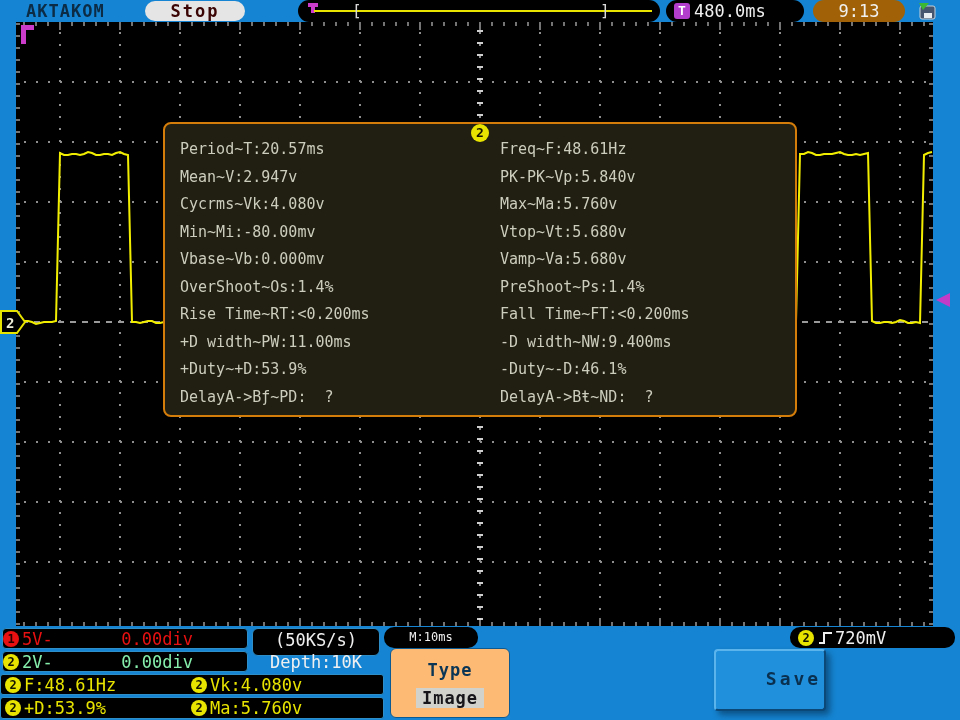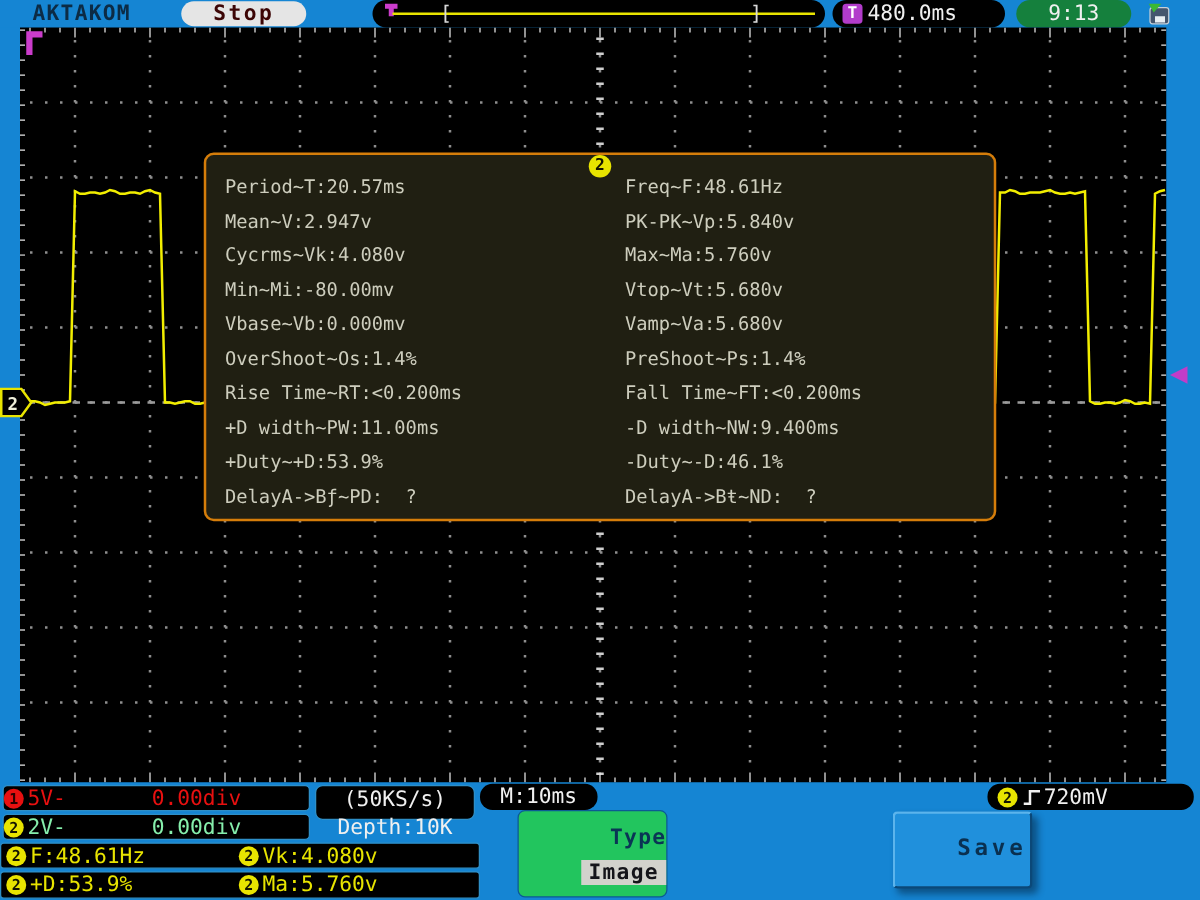--- a/index.html
+++ b/index.html
@@ -16,21 +16,21 @@
     text-align:center;line-height:20px;font-size:17px;font-weight:bold;color:#3c0505;letter-spacing:2px;}
   #win-pill{position:absolute;left:298px;top:0;width:362px;height:22px;background:#000;border-radius:11px;}
   #win-line{position:absolute;left:16px;top:10px;width:338px;height:2px;background:#e8e400;}
   .bracket{position:absolute;top:1px;font-size:16px;color:#d8d8d8;line-height:20px;}
   #lbracket{left:54px;}  #rbracket{left:302px;}
   #trig-pos-mini{position:absolute;left:9px;top:2px;}
   #trig-pill{position:absolute;left:666px;top:0;width:138px;height:22px;background:#000;border-radius:11px;display:flex;align-items:center;}
   #trig-badge{display:inline-block;width:16px;height:16px;margin-left:8px;background:#b23ccb;border-radius:3px;
     color:#fff;font-size:13px;font-weight:bold;text-align:center;line-height:16px;}
   #trig-delay{color:#f0f0f0;font-size:17px;margin-left:4px;}
-  #time-pill{position:absolute;left:813px;top:0;width:92px;height:22px;background:#15803d;border-radius:11px;
+  #time-pill{position:absolute;left:813px;top:0;width:92px;height:22px;background:#a16207;border-radius:11px;
     text-align:center;line-height:22px;color:#f0f0f0;font-size:17px;}
   #storage{position:absolute;left:916px;top:1px;}
   
   #scope{position:absolute;left:16px;top:22px;width:917px;height:604px;background:#000;}
   #scope svg{position:absolute;left:0;top:0;}
   
   #mpanel{position:absolute;left:163px;top:122px;width:634px;height:295px;box-sizing:border-box;
     background:#201f12;border:2px solid #d57d0a;border-radius:8px;z-index:5;}
   #mpanel-badge{position:absolute;left:50%;top:0px;margin-left:-9px;width:18px;height:18px;border-radius:50%;
     background:#e8e400;color:#141400;font-size:13px;font-weight:bold;text-align:center;line-height:18px;}
@@ -46,33 +46,33 @@
   .blackbox{position:absolute;background:#000;border:1px solid #2e8fc8;border-radius:4px;box-sizing:border-box;}
   #ch1-box{left:2px;top:2px;width:246px;height:21px;}
   #ch2-box{left:2px;top:25px;width:246px;height:21px;}
   .chrow{display:flex;align-items:center;height:100%;font-size:17px;}
   .chrow .scale{margin-left:3px;}
   .chrow .pos{margin-left:auto;margin-right:54px;}
   .red-txt{color:#e81010;} .yel-txt{color:#86efac;}
   #acq-box{left:252px;top:2px;width:128px;height:28px;border-radius:6px;text-align:center;color:#f0f0f0;font-size:17px;}
   #acq-box div{line-height:22px;}
   #m-pill{position:absolute;left:384px;top:1px;width:94px;height:21px;background:#000;border-radius:10px;
-    text-align:center;line-height:21px;color:#f0f0f0;font-size:17px;}
+    text-align:center;line-height:21px;color:#f0f0f0;font-size:12px;}
   #trg-pill{position:absolute;left:790px;top:1px;width:165px;height:21px;background:#000;border-radius:10px;
     display:flex;align-items:center;color:#f0f0f0;font-size:17px;}
   .badge{display:inline-flex;width:16px;height:16px;border-radius:50%;background:#e8e400;color:#141400;
     font-size:12px;font-weight:bold;align-items:center;justify-content:center;flex:none;}
   .badge.red{background:#e81010;color:#2a0000;}
   #meas-box-1{left:0;top:48px;width:384px;height:21px;border-radius:3px;}
   #meas-box-2{left:0;top:71px;width:384px;height:22px;border-radius:3px;}
   .measrow{display:flex;align-items:center;height:100%;font-size:17px;color:#e8e400;}
   .measrow .grp{display:flex;align-items:center;gap:3px;}
   .measrow .g1{margin-left:4px;width:186px;}
-  #type-btn{position:absolute;left:414px;top:22px;width:120px;height:70px;background:#22c55e;border:1px solid #0c5a94;
-    border-radius:6px;box-sizing:border-box;text-align:right;}
+  #type-btn{position:absolute;left:390px;top:22px;width:120px;height:70px;background:#fdba74;border:1px solid #0c5a94;
+    border-radius:6px;box-sizing:border-box;text-align:center;}
   #type-label{margin-top:11px;font-size:17px;font-weight:bold;color:#0a3555;letter-spacing:1px;}
   #type-value{display:inline-block;margin-top:8px;padding:0 6px;background:#d2d2cc;color:#15151a;
     font-size:17px;font-weight:bold;letter-spacing:1px;}
   #save-btn{position:absolute;left:714px;top:23px;width:112px;height:62px;background:#2090dc;border-radius:4px;
     border-top:2px solid #5cb4ec;border-left:2px solid #5cb4ec;border-bottom:2px solid #0b4878;border-right:2px solid #0b4878;
     box-sizing:border-box;box-shadow:4px 4px 6px rgba(0,20,40,.45);
     text-align:center;line-height:56px;font-size:18px;font-weight:bold;color:#0a3050;letter-spacing:3px;padding-left:47px;}
 </style>
 </head>
 <body>

